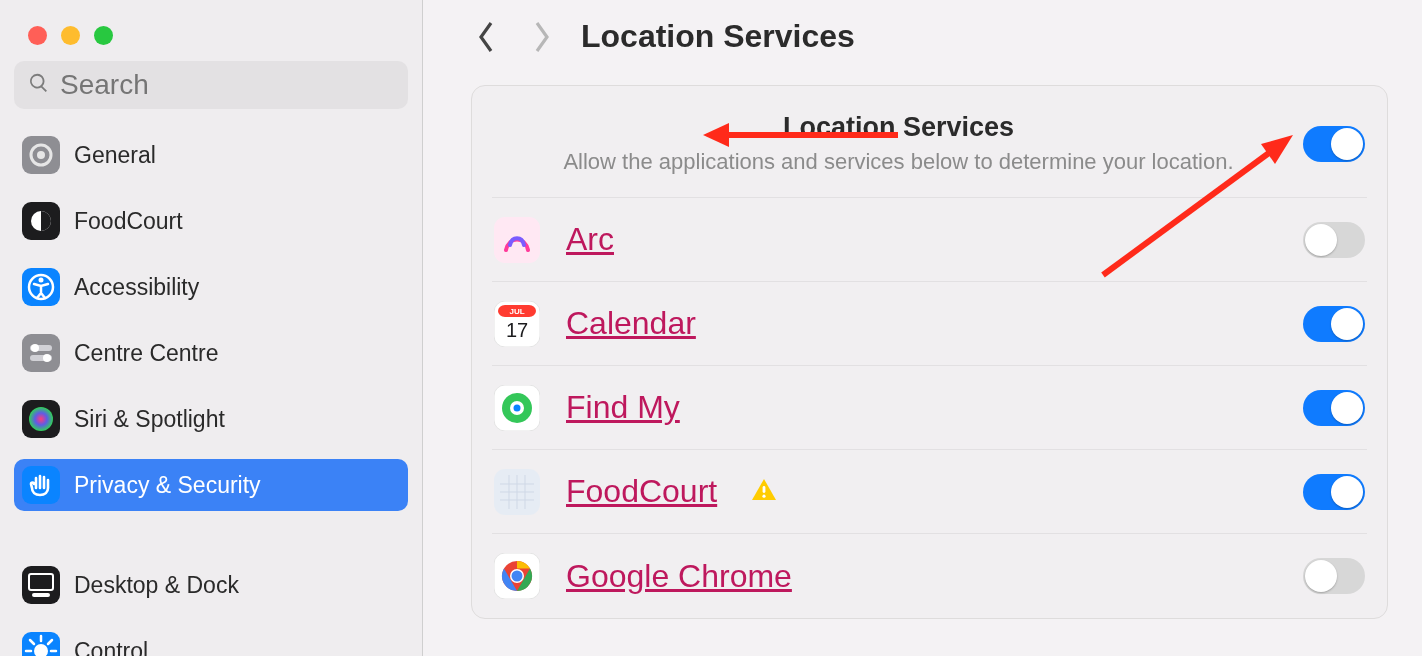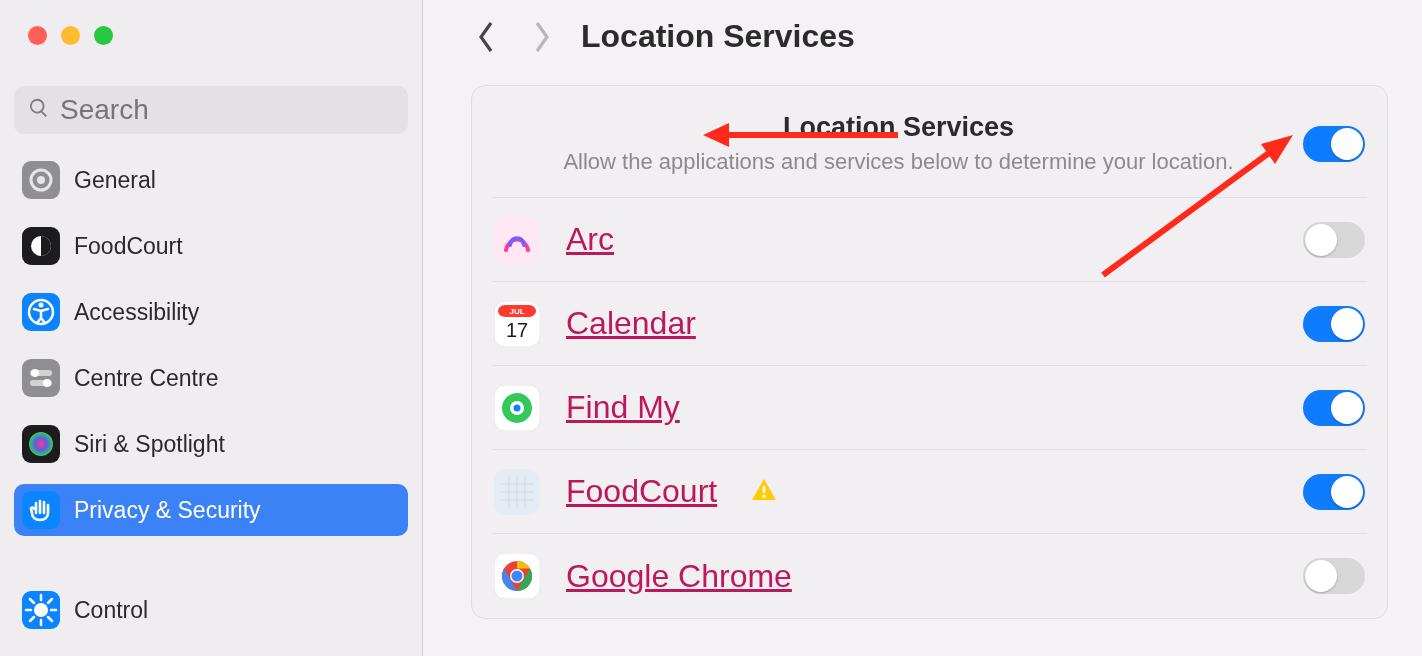--- a/index.html
+++ b/index.html
@@ -140,20 +140,30 @@
               <rect width="38" height="38" rx="9" fill="#0a84ff"></rect>
               <path d="M14 12v10m4-12v12m4-11v11m4-8v8c0 4-3 7-8 7s-8-3-8-7l-1-4c0-2 3-2 3 0" stroke="#fff" stroke-width="2.6" fill="none" stroke-linecap="round"></path>
             </svg>
           </span>
         <span class="side-label">Privacy &amp; Security</span>
       </div>
       <div class="side-gap"></div>
       <div class="side-item">
         <span class="side-icon">
             <svg viewBox="0 0 38 38">
+              <rect width="38" height="38" rx="9" fill="#1c1c1e"></rect>
+              <rect x="7" y="8" width="24" height="16" rx="2" fill="none" stroke="#fff" stroke-width="2"></rect>
+              <rect x="10" y="27" width="18" height="4" rx="2" fill="#fff"></rect>
+            </svg>
+          </span>
+        <span class="side-label">Desktop &amp; Dock</span>
+      </div>
+      <div class="side-item">
+        <span class="side-icon">
+            <svg viewBox="0 0 38 38">
               <rect width="38" height="38" rx="9" fill="#0a84ff"></rect>
               <circle cx="19" cy="19" r="7" fill="#fff"></circle>
               <g stroke="#fff" stroke-width="2.5" stroke-linecap="round">
                 <line x1="19" y1="4" x2="19" y2="9"></line>
                 <line x1="19" y1="29" x2="19" y2="34"></line>
                 <line x1="4" y1="19" x2="9" y2="19"></line>
                 <line x1="29" y1="19" x2="34" y2="19"></line>
                 <line x1="8" y1="8" x2="12" y2="12"></line>
                 <line x1="26" y1="26" x2="30" y2="30"></line>
                 <line x1="8" y1="30" x2="12" y2="26"></line>

